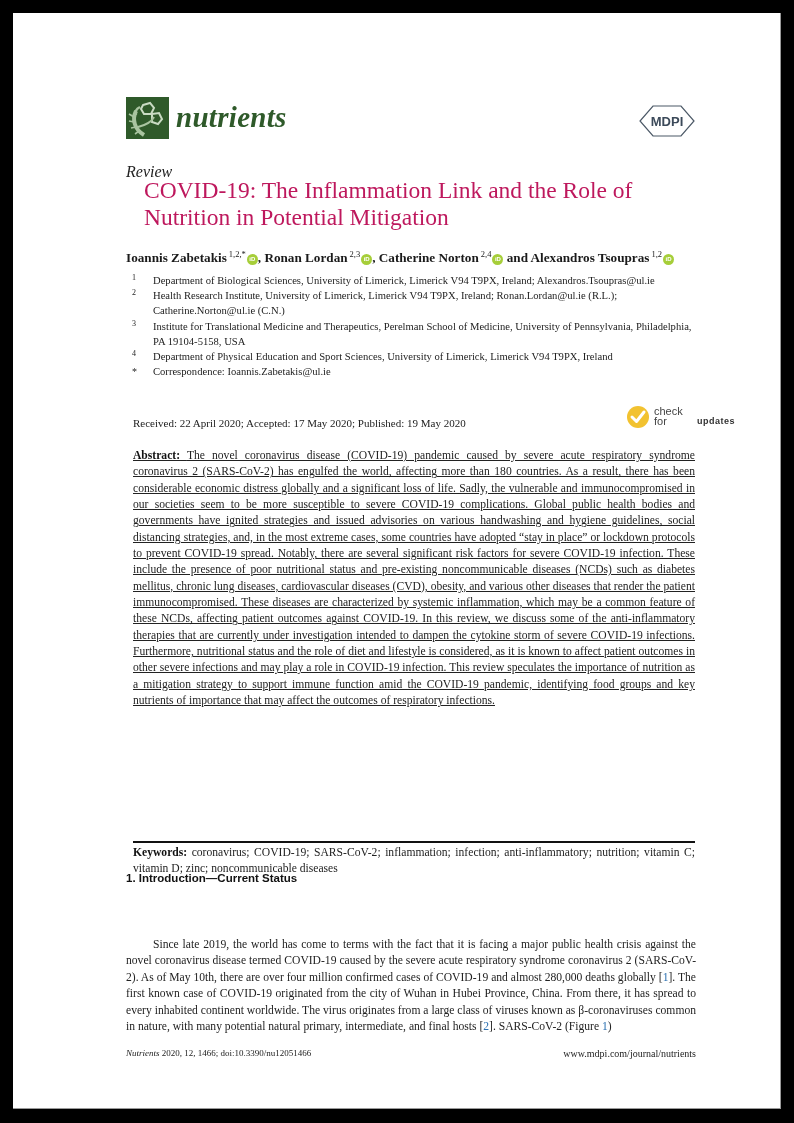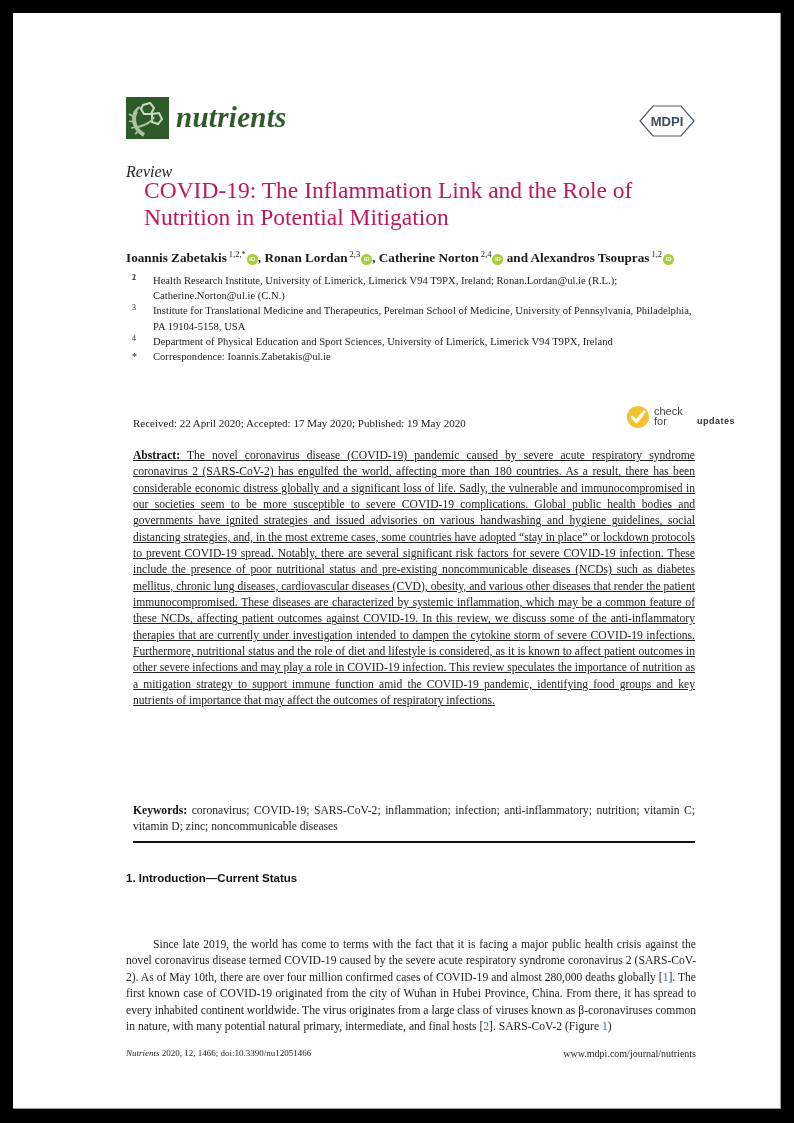--- a/index.html
+++ b/index.html
@@ -33,21 +33,21 @@
   .dates { left: 120px; top: 404px; font-size: 11px; color: #222; }
   .check-updates { left: 612px; top: 392px; width: 72px; height: 26px; }
   .cu-circle { position: absolute; left: 2px; top: 1px; width: 22px; height: 22px; border-radius: 50%; background: #f2c230; }
   .cu-circle svg { width: 22px; height: 22px; display: block; }
   .cu-text1 { position: absolute; left: 29px; top: 1px; font-family: "Liberation Sans", sans-serif; font-size: 11px; color: #444; line-height: 10px; }
   .cu-text2 { position: absolute; left: 29px; top: 11px; font-family: "Liberation Sans", sans-serif; font-size: 9px; font-weight: bold; color: #333; line-height: 10px; letter-spacing: 0.5px; padding-left: 43px; }
 
   .abstract { left: 120px; top: 435px; width: 562px; font-size: 11.6px; line-height: 16.35px; text-align: justify; color: #222; text-decoration: underline; }
   .abstract b, .keywords b { color: #111; }
 
-  .keywords { left: 120px; top: 778px; width: 562px; font-size: 11.6px; line-height: 16.35px; text-align: justify; color: #222; margin-top: 12px; }
+  .keywords { left: 120px; top: 820px; width: 562px; font-size: 11.6px; line-height: 16.35px; text-align: justify; color: #222; margin-top: 12px; }
   .rule { left: 120px; top: 828px; width: 562px; height: 1.5px; background: #111; }
 
   .section-title { left: 113px; top: 859px; font-family: "Liberation Sans", sans-serif; font-weight: bold; font-size: 11.5px; color: #111; }
   .intro { left: 113px; top: 880px; width: 570px; font-size: 11.6px; line-height: 16.4px; text-align: justify; color: #222; text-indent: 27px; margin-top: 44px; }
   .ref { color: #2a6fb0; }
 
   .footer-left { left: 113px; top: 1035px; font-size: 9px; color: #222; }
   .footer-left i { font-style: italic; }
   .footer-right { left: 525px; top: 1035px; width: 158px; text-align: right; font-size: 10px; color: #222; }
 </style>
@@ -76,21 +76,21 @@
   </div>
 
   <div class="abs article-type">Review</div>
   <div class="abs title">COVID-19: The Inflammation Link and the Role of Nutrition in Potential Mitigation</div>
 
   <div class="abs authors">
     <span>Ioannis Zabetakis</span><sup>1,2,*</sup><span class="orcid">iD</span><span>, </span><span>Ronan Lordan</span><sup>2,3</sup><span class="orcid">iD</span><span>, </span><span>Catherine Norton</span><sup>2,4</sup><span class="orcid">iD</span><span> and </span><span>Alexandros Tsoupras</span><sup>1,2</sup><span class="orcid">iD</span>
   </div>
 
   <div class="abs affils">
-    <div class="affil"><span class="num">1</span></div>
+    <div class="affil"><span class="num">1</span><span>Department of Biological Sciences, University of Limerick, Limerick V94 T9PX, Ireland; Alexandros.Tsoupras@ul.ie</span></div>
     <div class="affil"><span class="num">2</span><span>Health Research Institute, University of Limerick, Limerick V94 T9PX, Ireland; Ronan.Lordan@ul.ie (R.L.); Catherine.Norton@ul.ie (C.N.)</span></div>
     <div class="affil"><span class="num">3</span><span>Institute for Translational Medicine and Therapeutics, Perelman School of Medicine, University of Pennsylvania, Philadelphia, PA 19104-5158, USA</span></div>
     <div class="affil"><span class="num">4</span><span>Department of Physical Education and Sport Sciences, University of Limerick, Limerick V94 T9PX, Ireland</span></div>
     <div class="affil"><span class="star">*</span><span>Correspondence: Ioannis.Zabetakis@ul.ie</span></div>
   </div>
 
   <div class="abs dates">Received: 22 April 2020; Accepted: 17 May 2020; Published: 19 May 2020</div>
 
   <div class="abs check-updates">
     <div class="cu-circle">

